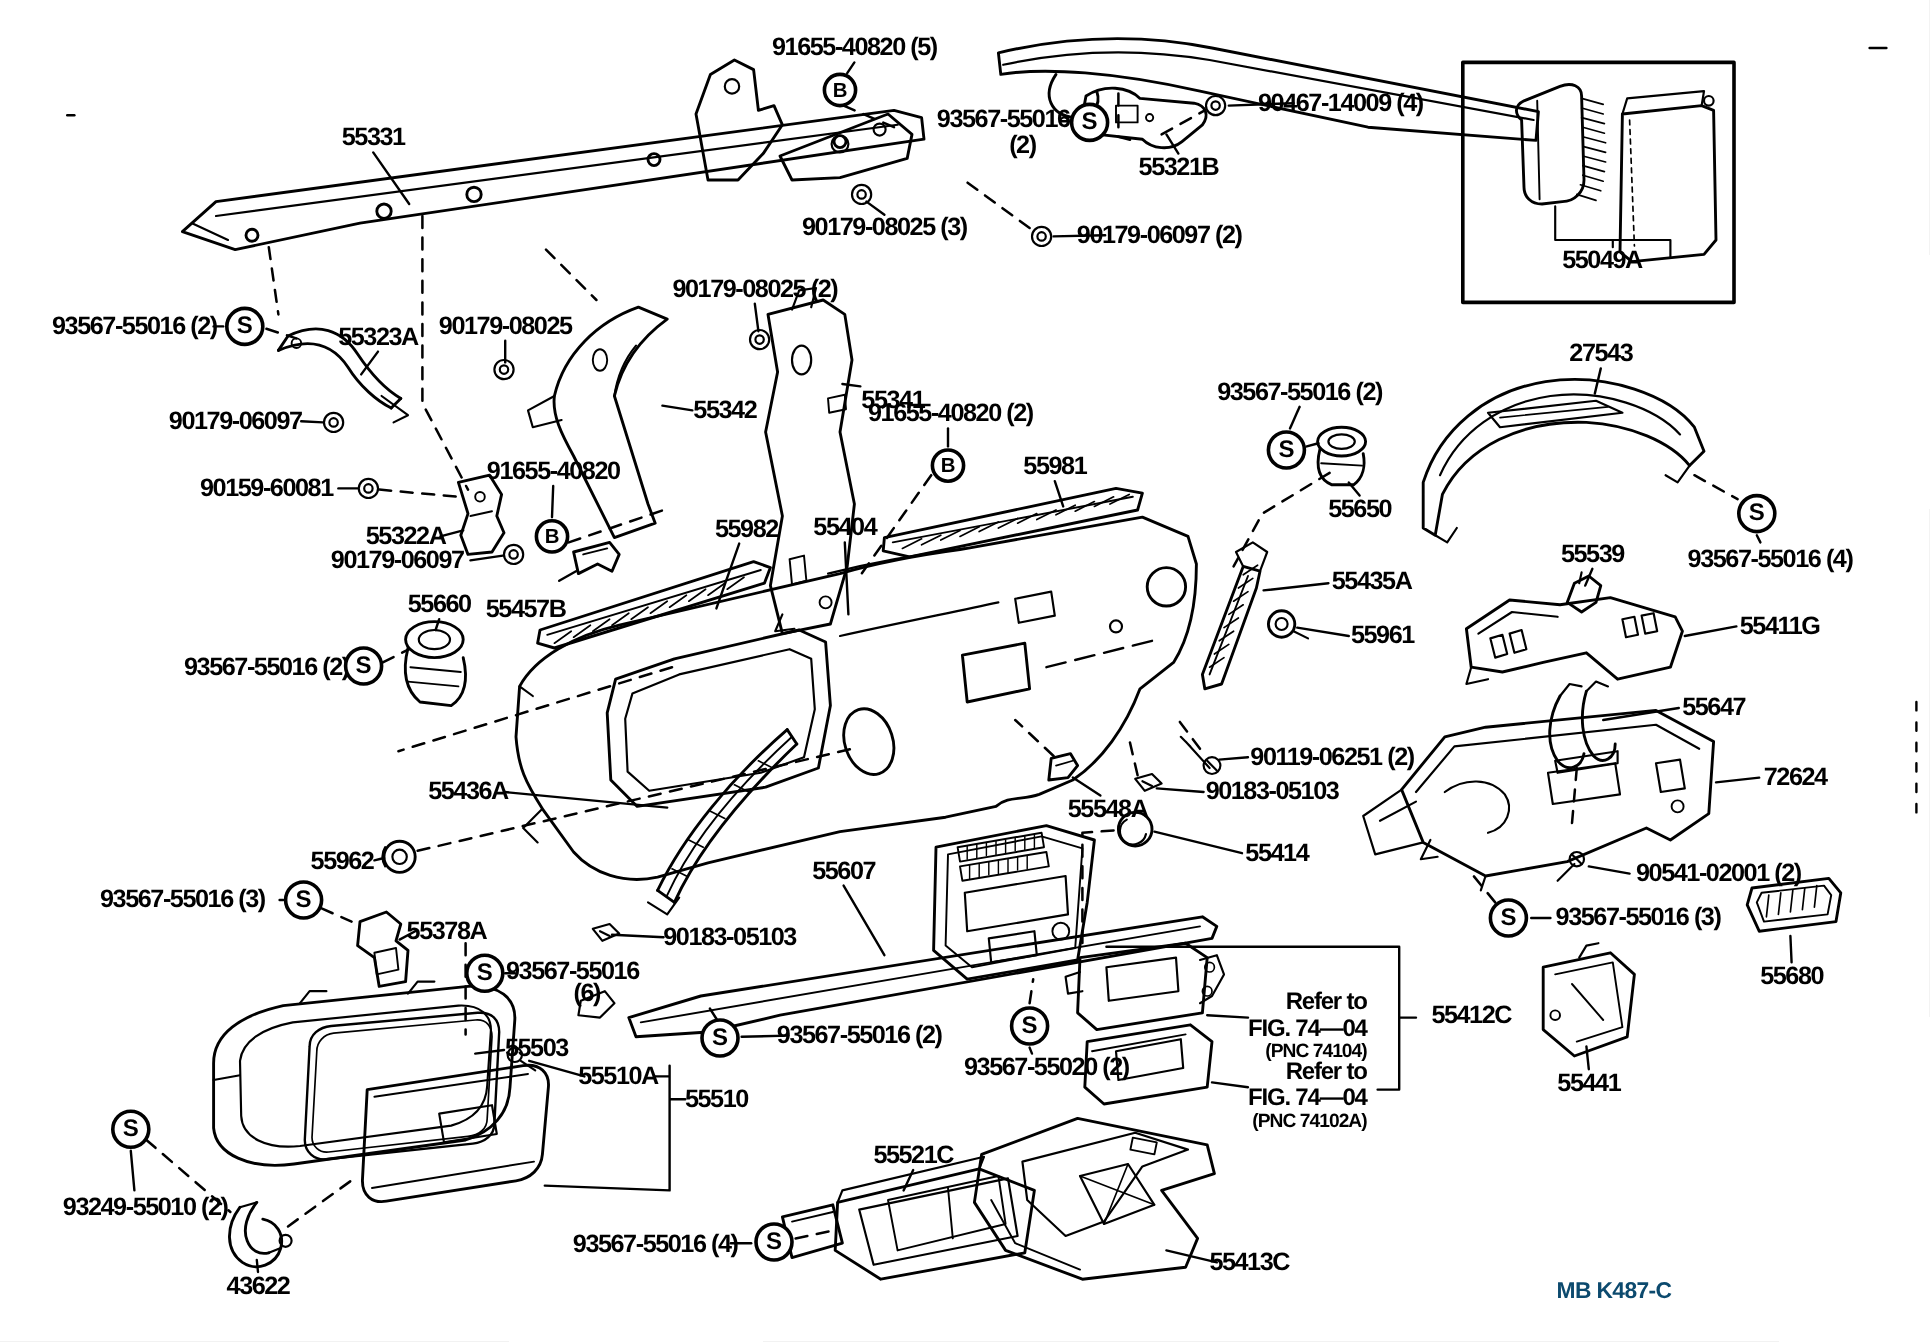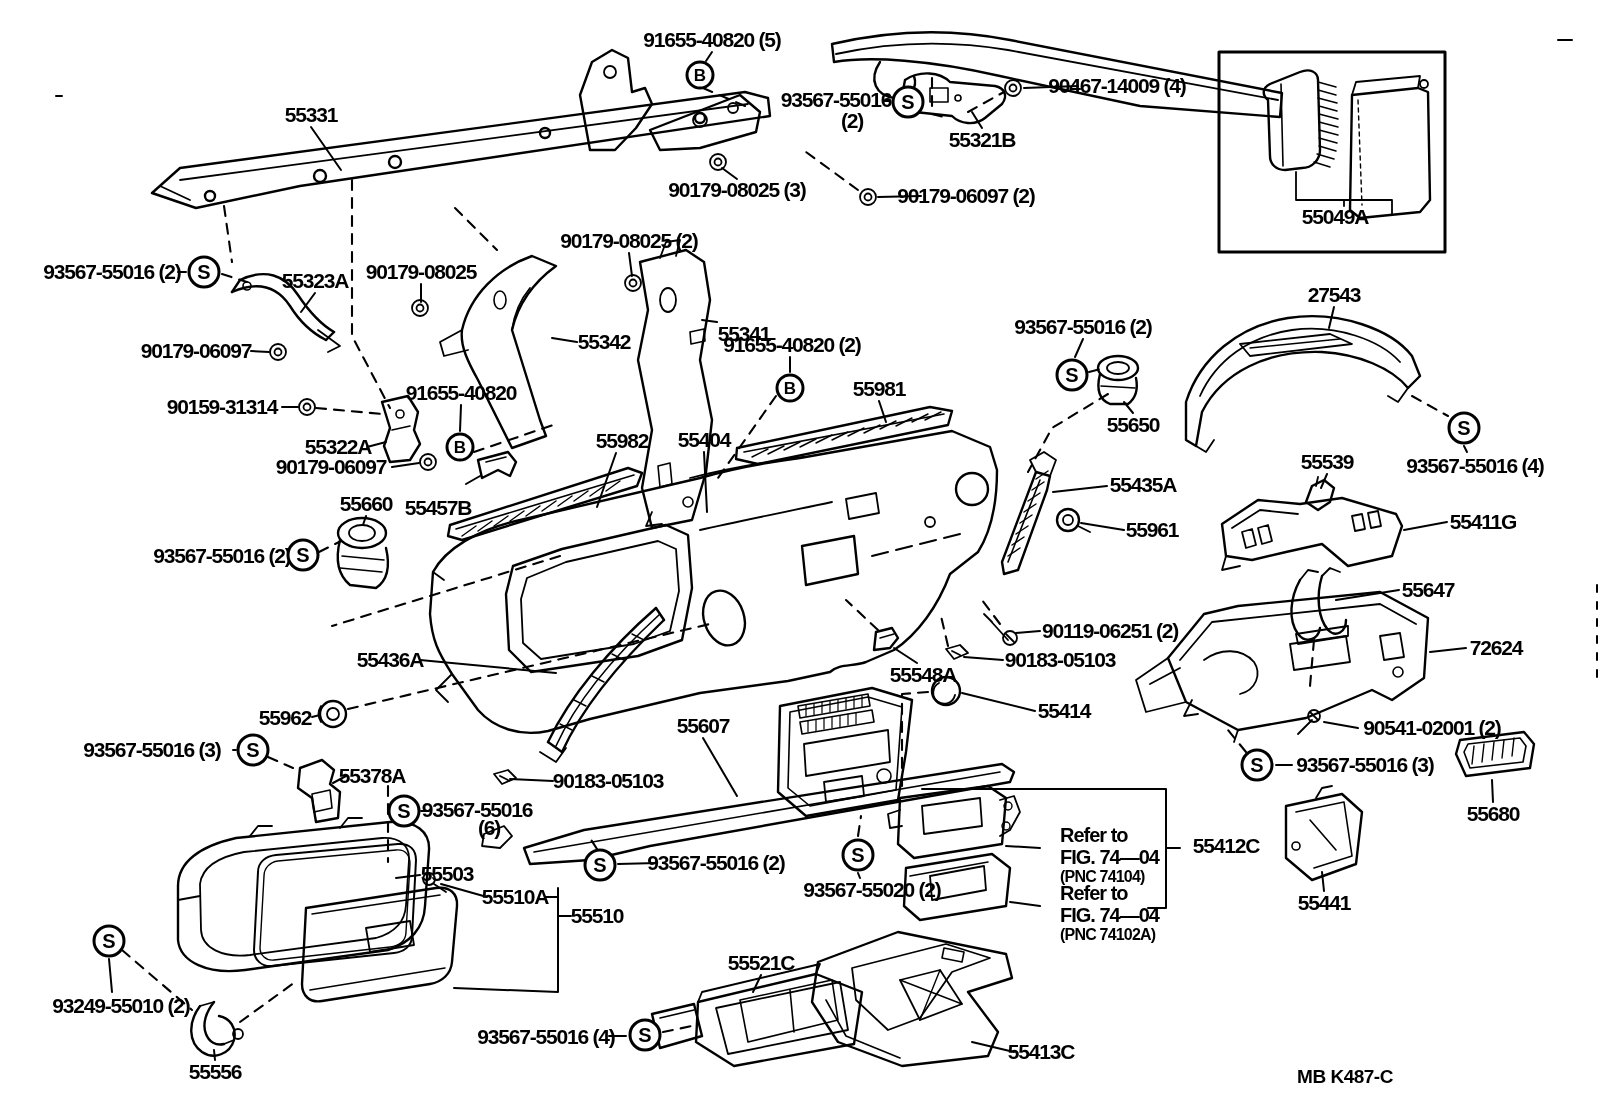--- a/index.html
+++ b/index.html
@@ -9,25 +9,25 @@
   .lbl{position:absolute;transform:translate(-50%,-50%);
        font:bold 21px/1.04 "Liberation Sans",sans-serif;letter-spacing:-1.2px;
        color:#000;white-space:nowrap;text-align:center;}
   .sym{position:absolute;transform:translate(-50%,-50%);box-sizing:border-box;
        width:33px;height:33px;border:3px solid #000;border-radius:50%;
        font:bold 20px/27px "Liberation Sans",sans-serif;text-align:center;
        background:#fff;color:#000;}
   .sym.b{width:29px;height:29px;font-size:17px;line-height:23px;}
   .refer{position:absolute;transform:translate(0,-50%);
          font:bold 20px/1.1 "Liberation Sans",sans-serif;letter-spacing:-1px;
-         color:#000;white-space:nowrap;text-align:left;margin-left:20px;}
+         color:#000;white-space:nowrap;text-align:right;}
   .refer .pnc{display:block;font-size:16px;letter-spacing:-0.8px;}
   .refer .l2{display:block;}
   .figcode{position:absolute;transform:translate(-50%,-50%);
-           font:bold 19px "Liberation Sans",sans-serif;letter-spacing:-0.5px;color:#000000;}
+           font:bold 19px "Liberation Sans",sans-serif;letter-spacing:-0.5px;color:#0c4a6e;}
 </style>
 </head>
 <body>
 
 <div id="canvas">
 
 <svg id="lineart" width="1608" height="1118" viewBox="0 0 1608 1118" fill="none" stroke="#000" stroke-width="2.4" stroke-linecap="round" stroke-linejoin="round">
 
   <g>
     <path d="M152,193 L180,168 L745,92 L768,98 L770,116 L300,186 L196,208 Z"></path>
@@ -436,21 +436,21 @@
   <span class="sym" style="left:204px;top:272px"><span>S</span></span>
   <div class="lbl" style="left:315px;top:281px">55323A</div>
   <div class="lbl" style="left:421px;top:272px">90179-08025</div>
   <div class="lbl" style="left:196px;top:351px">90179-06097</div>
   <div class="lbl" style="left:629px;top:241px">90179-08025 (2)</div>
   <div class="lbl" style="left:744px;top:334px">55341</div>
   <div class="lbl" style="left:792px;top:345px">91655-40820 (2)</div>
   <span class="sym b" style="left:790px;top:388px"><span>B</span></span>
   <div class="lbl" style="left:604px;top:342px">55342</div>
 
-  <div class="lbl" style="left:222px;top:407px">90159-31314</div>
+  <div class="lbl" style="left:222px;top:407px">90159-60081</div>
   <div class="lbl" style="left:461px;top:393px">91655-40820</div>
   <span class="sym b" style="left:460px;top:447px"><span>B</span></span>
   <div class="lbl" style="left:338px;top:447px">55322A</div>
   <div class="lbl" style="left:331px;top:467px">90179-06097</div>
   <div class="lbl" style="left:438px;top:508px">55457B</div>
   <div class="lbl" style="left:366px;top:504px">55660</div>
   <div class="lbl" style="left:222px;top:556px">93567-55016 (2)</div>
   <span class="sym" style="left:303px;top:555px"><span>S</span></span>
 
   <div class="lbl" style="left:622px;top:441px">55982</div>
@@ -507,20 +507,20 @@
     <span class="l2">FIG. 74—04</span>
     <span class="pnc">(PNC 74102A)</span>
   </div>
 
   <div class="lbl" style="left:872px;top:890px">93567-55020 (2)</div>
   <span class="sym" style="left:858px;top:855px"><span>S</span></span>
   <div class="lbl" style="left:1324px;top:903px">55441</div>
 
   <div class="lbl" style="left:121px;top:1006px">93249-55010 (2)</div>
   <span class="sym" style="left:109px;top:941px"><span>S</span></span>
-  <div class="lbl" style="left:215px;top:1072px">55556</div>
+  <div class="lbl" style="left:215px;top:1072px">43622</div>
   <div class="lbl" style="left:761px;top:963px">55521C</div>
   <div class="lbl" style="left:546px;top:1037px">93567-55016 (4)</div>
   <span class="sym" style="left:645px;top:1035px"><span>S</span></span>
   <div class="lbl" style="left:1041px;top:1052px">55413C</div>
 
   <div class="figcode" style="left:1345px;top:1077px">MB K487-C</div>
 </div>
 
 </body></html>

